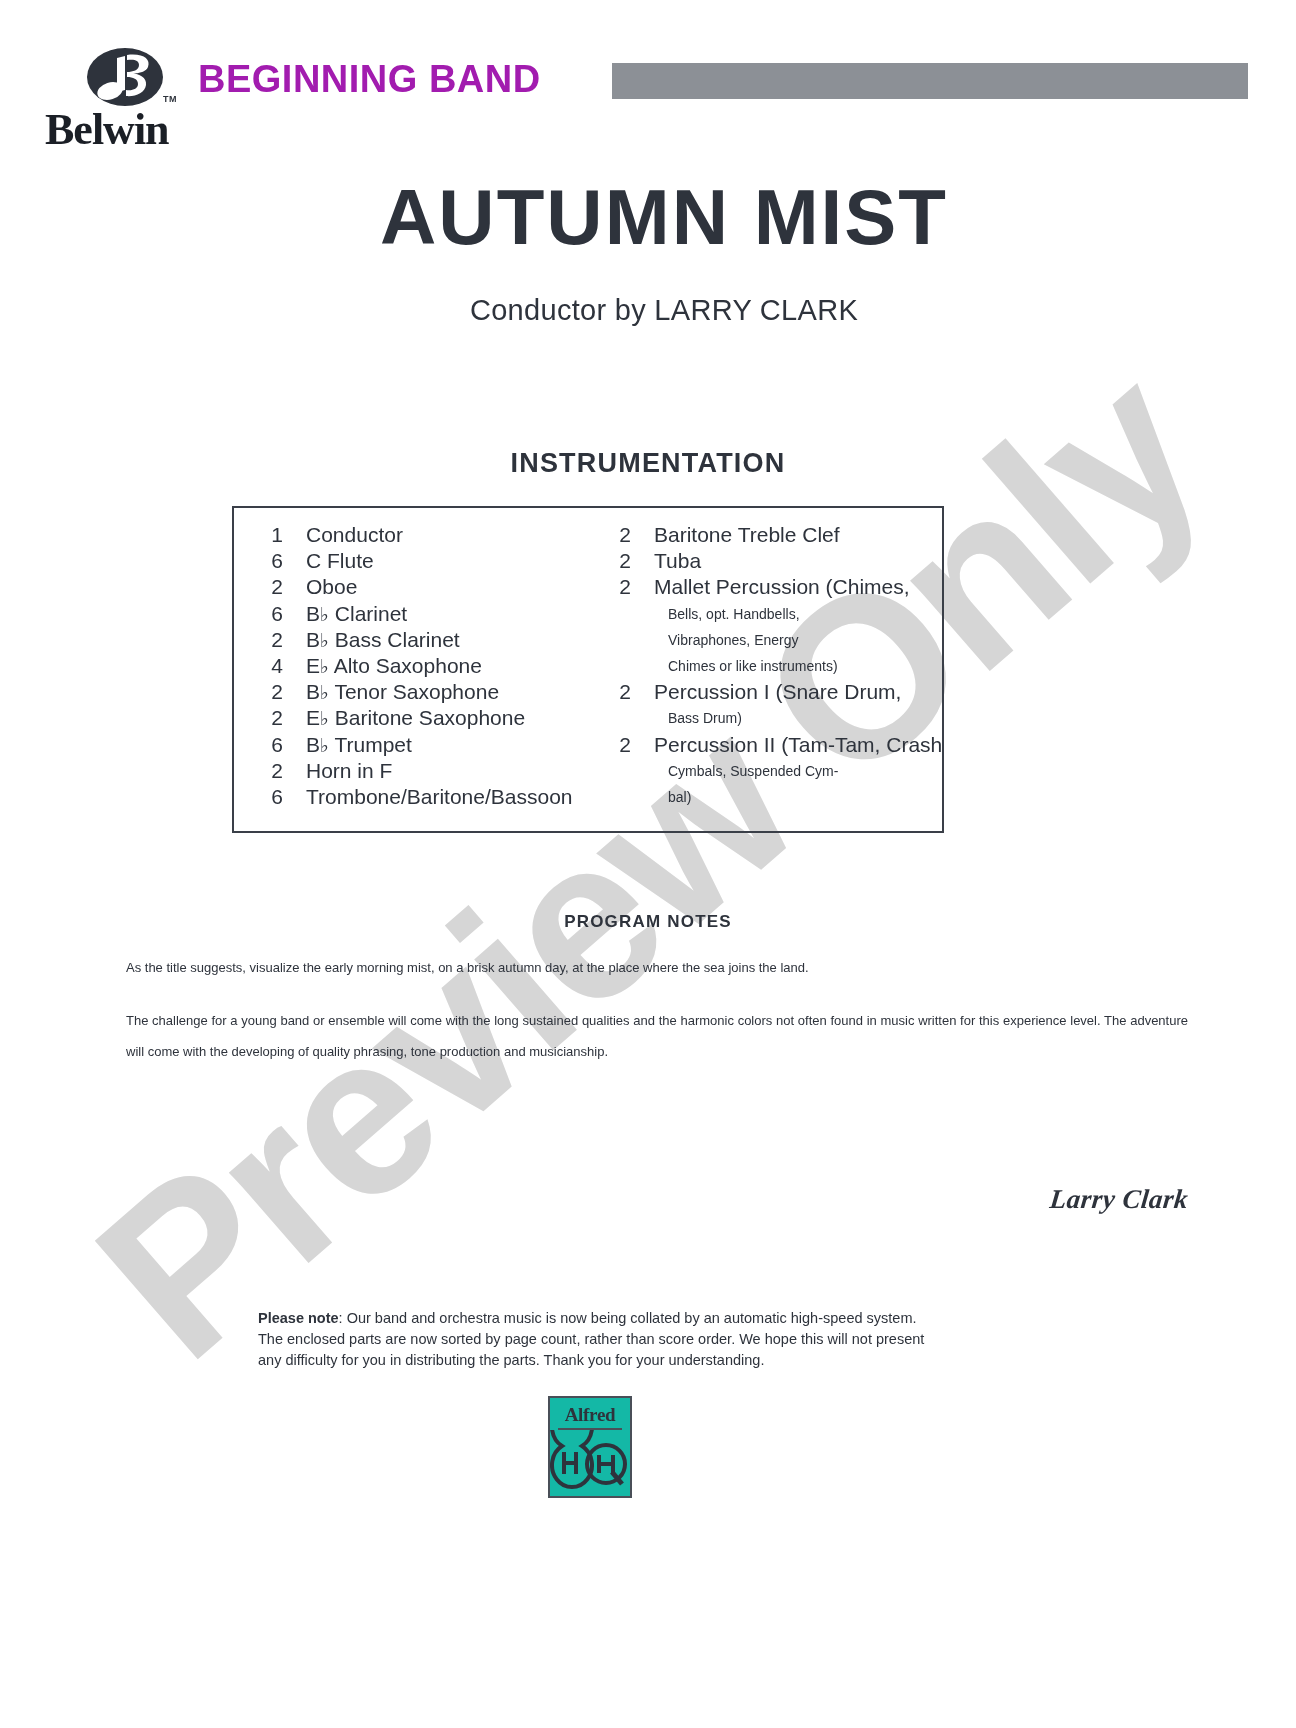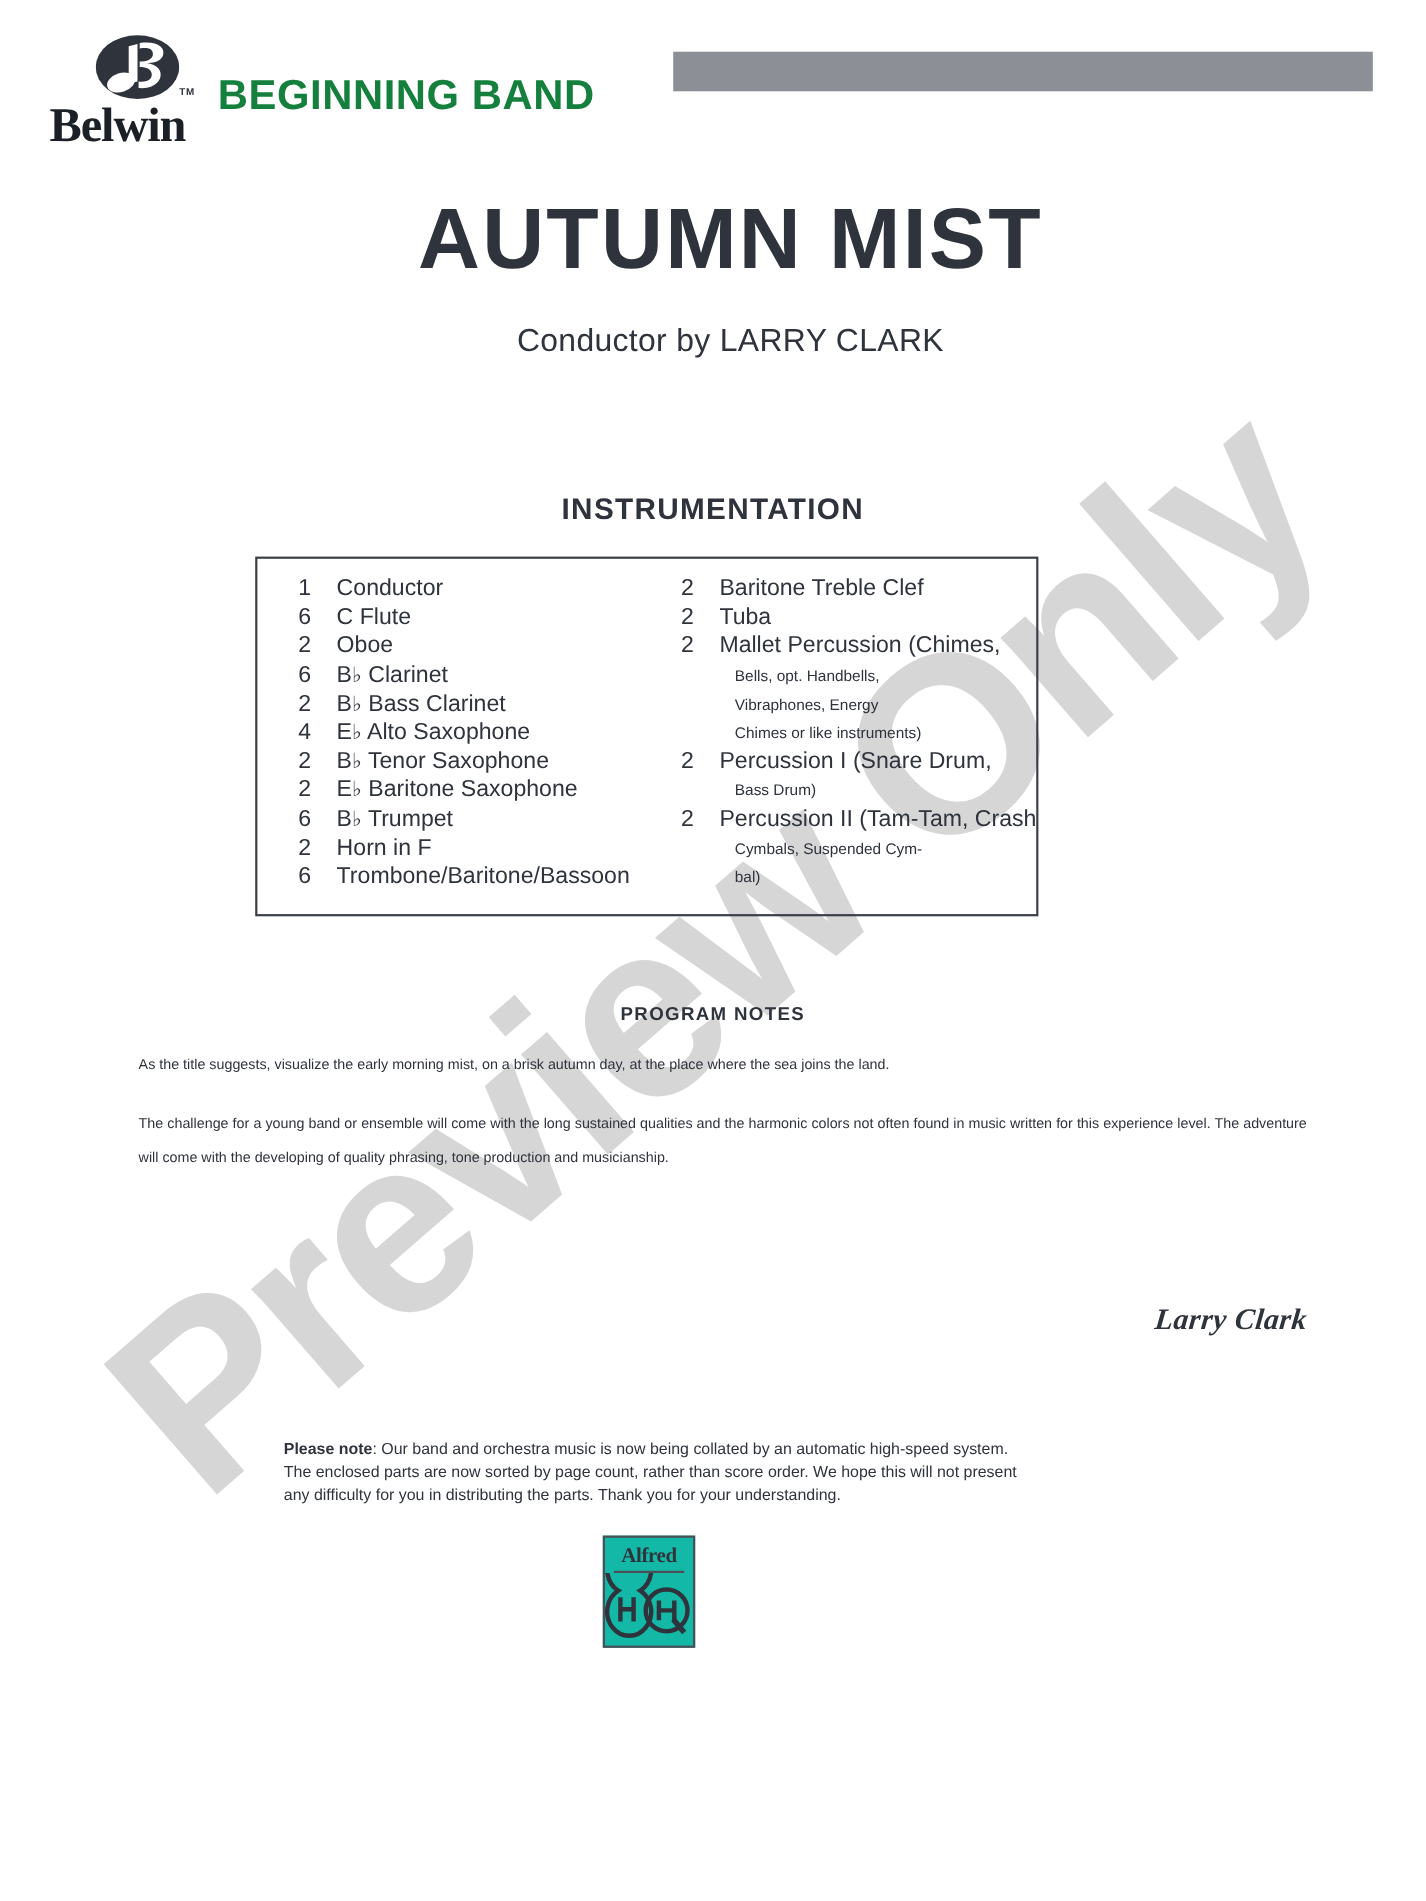--- a/index.html
+++ b/index.html
@@ -34,21 +34,21 @@
     font-size: 228px;
     letter-spacing: -6px;
     color: #d6d6d6;
     white-space: nowrap;
     opacity: 1;
   }
 
   
   #header {
     position: absolute;
-    left: 0; top: 0;
+    left: 0; top: 16px;
     width: 1296px;
     height: 150px;
     z-index: 10;
   }
   #belwin-logo {
     position: absolute;
     left: 45px;
     top: 30px;
     width: 160px;
     height: 108px;
@@ -79,23 +79,22 @@
     letter-spacing: -1px;
     color: #1b1f26;
   }
   #series-title {
     position: absolute;
     left: 198px;
     top: 42px;
     font-size: 38px;
     font-weight: 700;
     letter-spacing: 0.5px;
-    color: #15803d;
+    color: #a21caf;
     font-family: "Liberation Sans", sans-serif;
-    margin-top: 24px;
   }
   #series-bar {
     position: absolute;
     left: 612px;
     top: 47px;
     width: 636px;
     height: 36px;
     background: #8c9096;
   }
 

